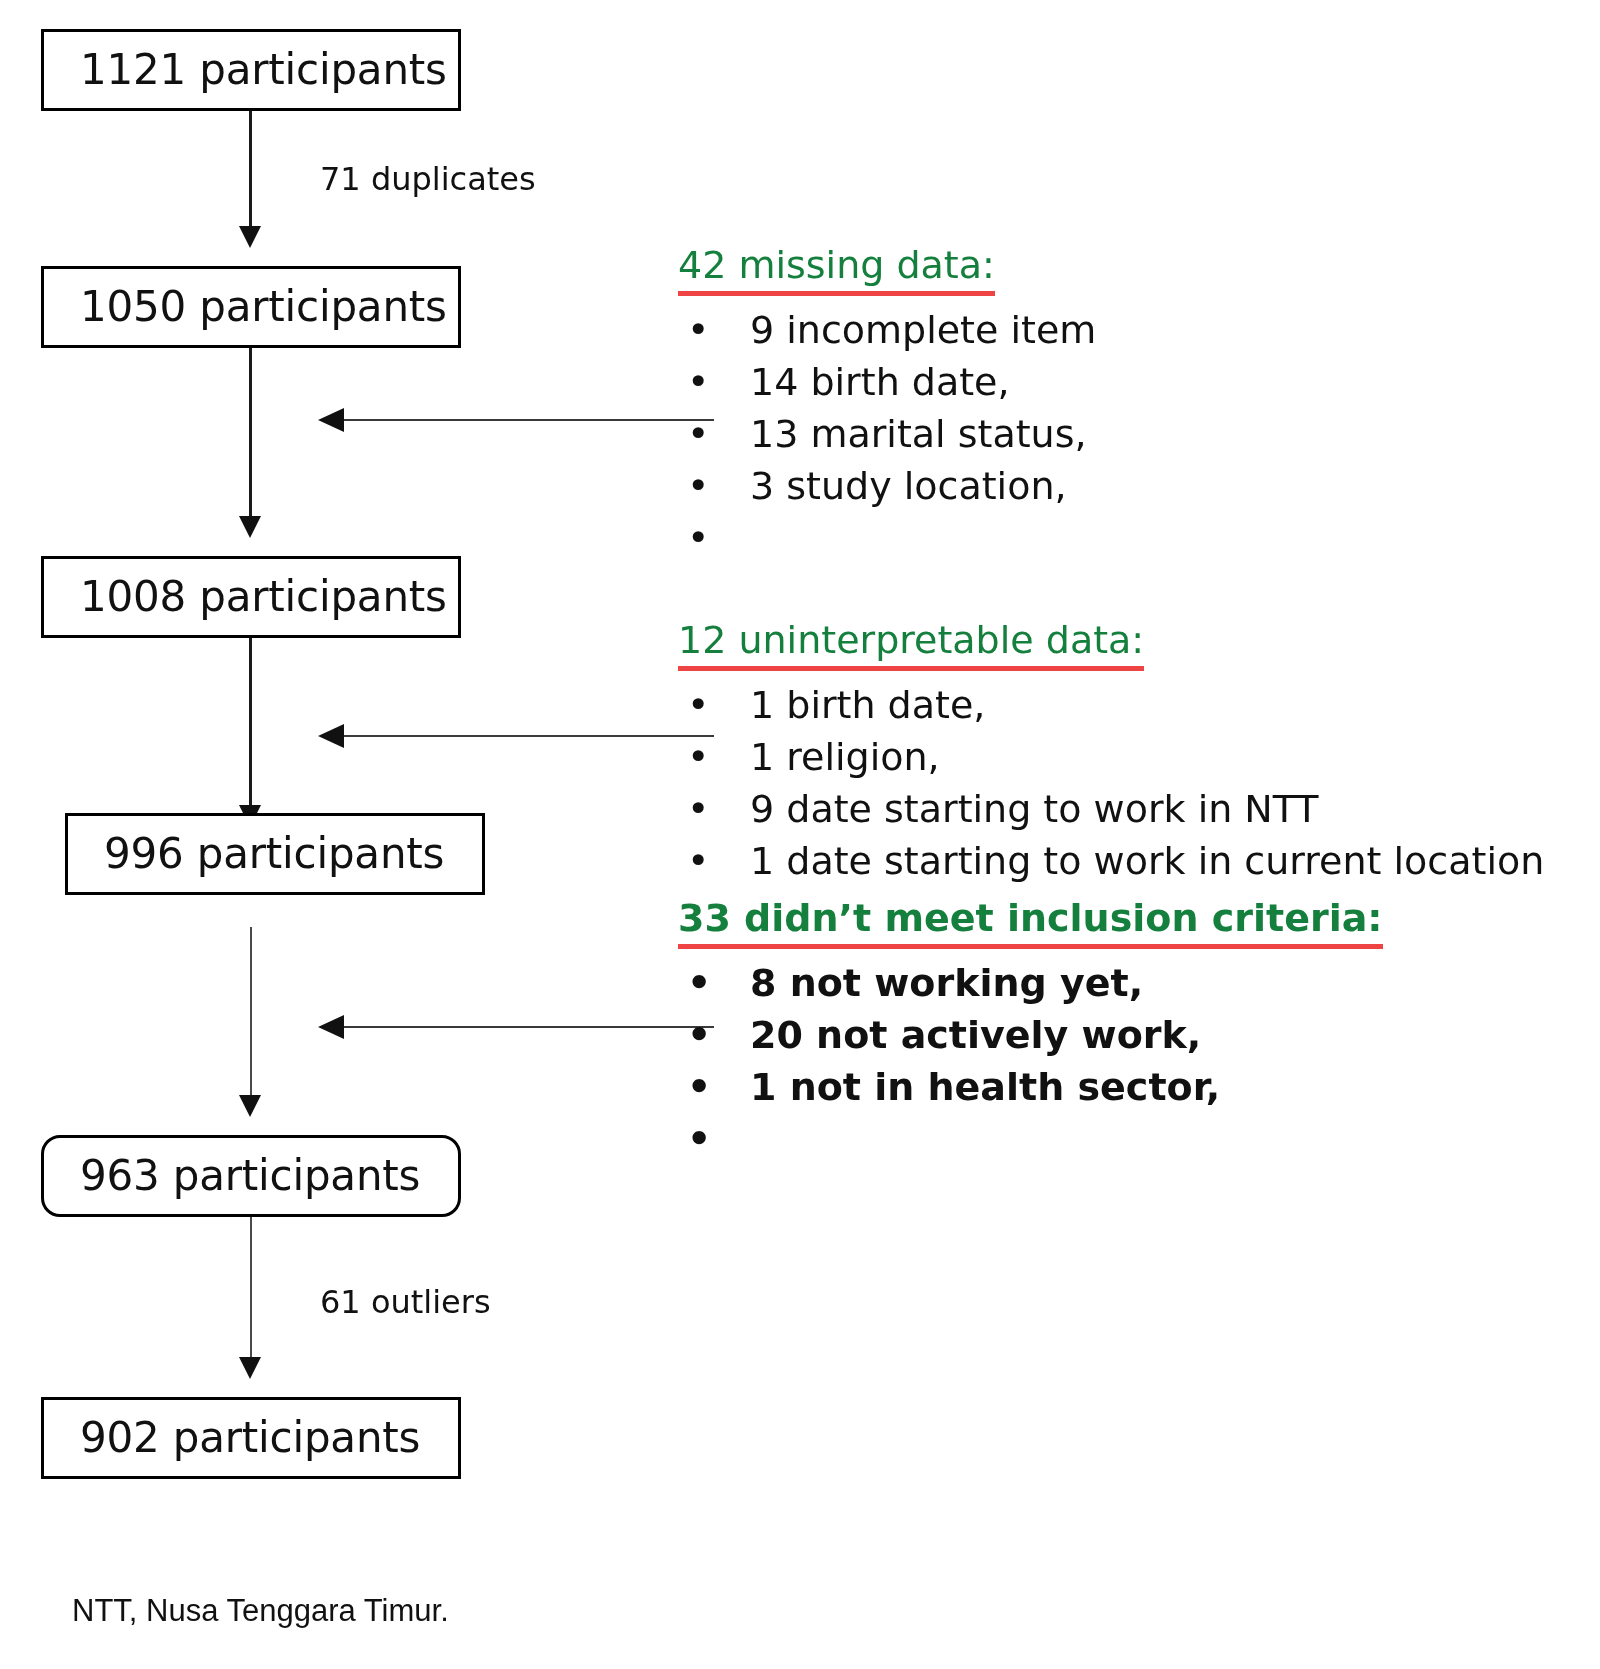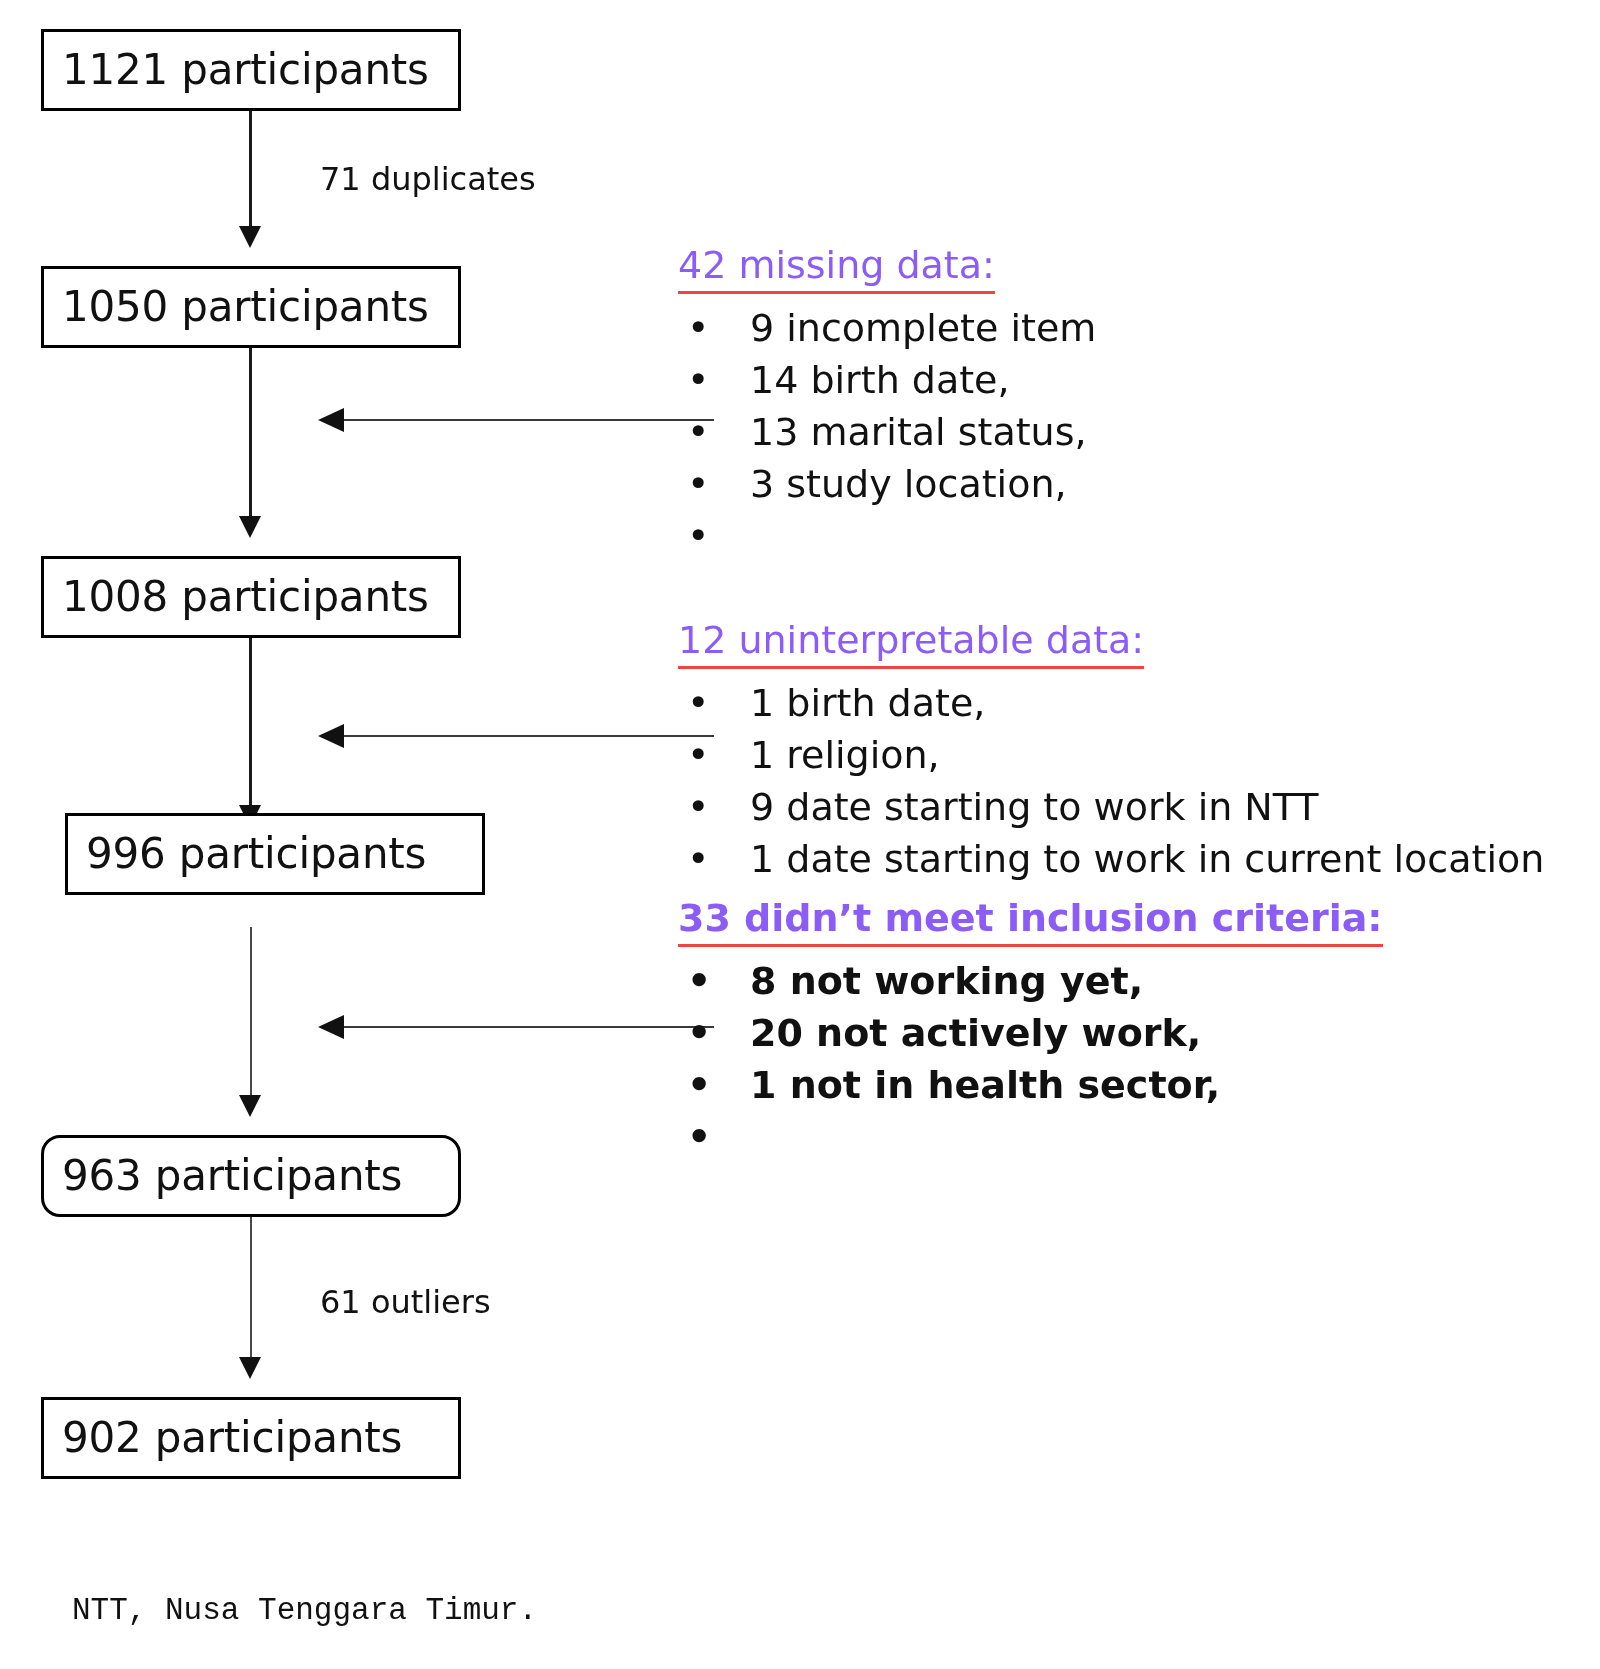--- a/index.html
+++ b/index.html
@@ -30,21 +30,21 @@
     border: 3px solid #000000;
     background: #ffffff;
     display: flex;
     align-items: center;
   }
   .flow-box .box-label {
     font-family: "DejaVu Sans", sans-serif;
     font-size: 42px;
     line-height: 1;
     color: #111111;
-    padding-left: 18px;
+    padding-left: 36px;
     letter-spacing: -0.2px;
     white-space: nowrap;
   }
 
   #box-1121 { top: 29px; }
   #box-1050 { top: 266px; }
   #box-1008 { top: 556px; }
   #box-996  { top: 813px; margin-left: 24px; }
   #box-963  { top: 1135px; border-radius: 19px; }
   #box-902  { top: 1397px; }
@@ -102,23 +102,23 @@
     width: 900px;
   }
   #note-missing       { top: 240px; }
   #note-uninterpretable { top: 615px; }
   #note-inclusion     { top: 893px; font-weight: bold; }
 
   .note-heading {
     font-family: "DejaVu Sans", sans-serif;
     font-size: 38px;
     line-height: 1.32;
-    color: #8b5cf6;
+    color: #15803d;
     display: inline-block;
-    border-bottom: 3px solid #ef4444;
+    border-bottom: 5px solid #ef4444;
     padding-bottom: 1px;
     margin-bottom: 8px;
     white-space: nowrap;
   }
   .note-list {
     list-style: none;
     margin: 0;
     padding: 0;
   }
   .note-list li {
@@ -137,21 +137,21 @@
     font-size: 38px;
     line-height: 1.37;
     color: #111111;
   }
 
   
   #footnote {
     position: absolute;
     left: 72px;
     top: 1592px;
-    font-family: Liberation Mono, monospace;
+    font-family: Liberation Sans, sans-serif;
     font-size: 31px;
     line-height: 1.2;
     color: #111111;
     white-space: nowrap;
   }
 </style>
 </head>
 <body>
 
 <div id="canvas">

